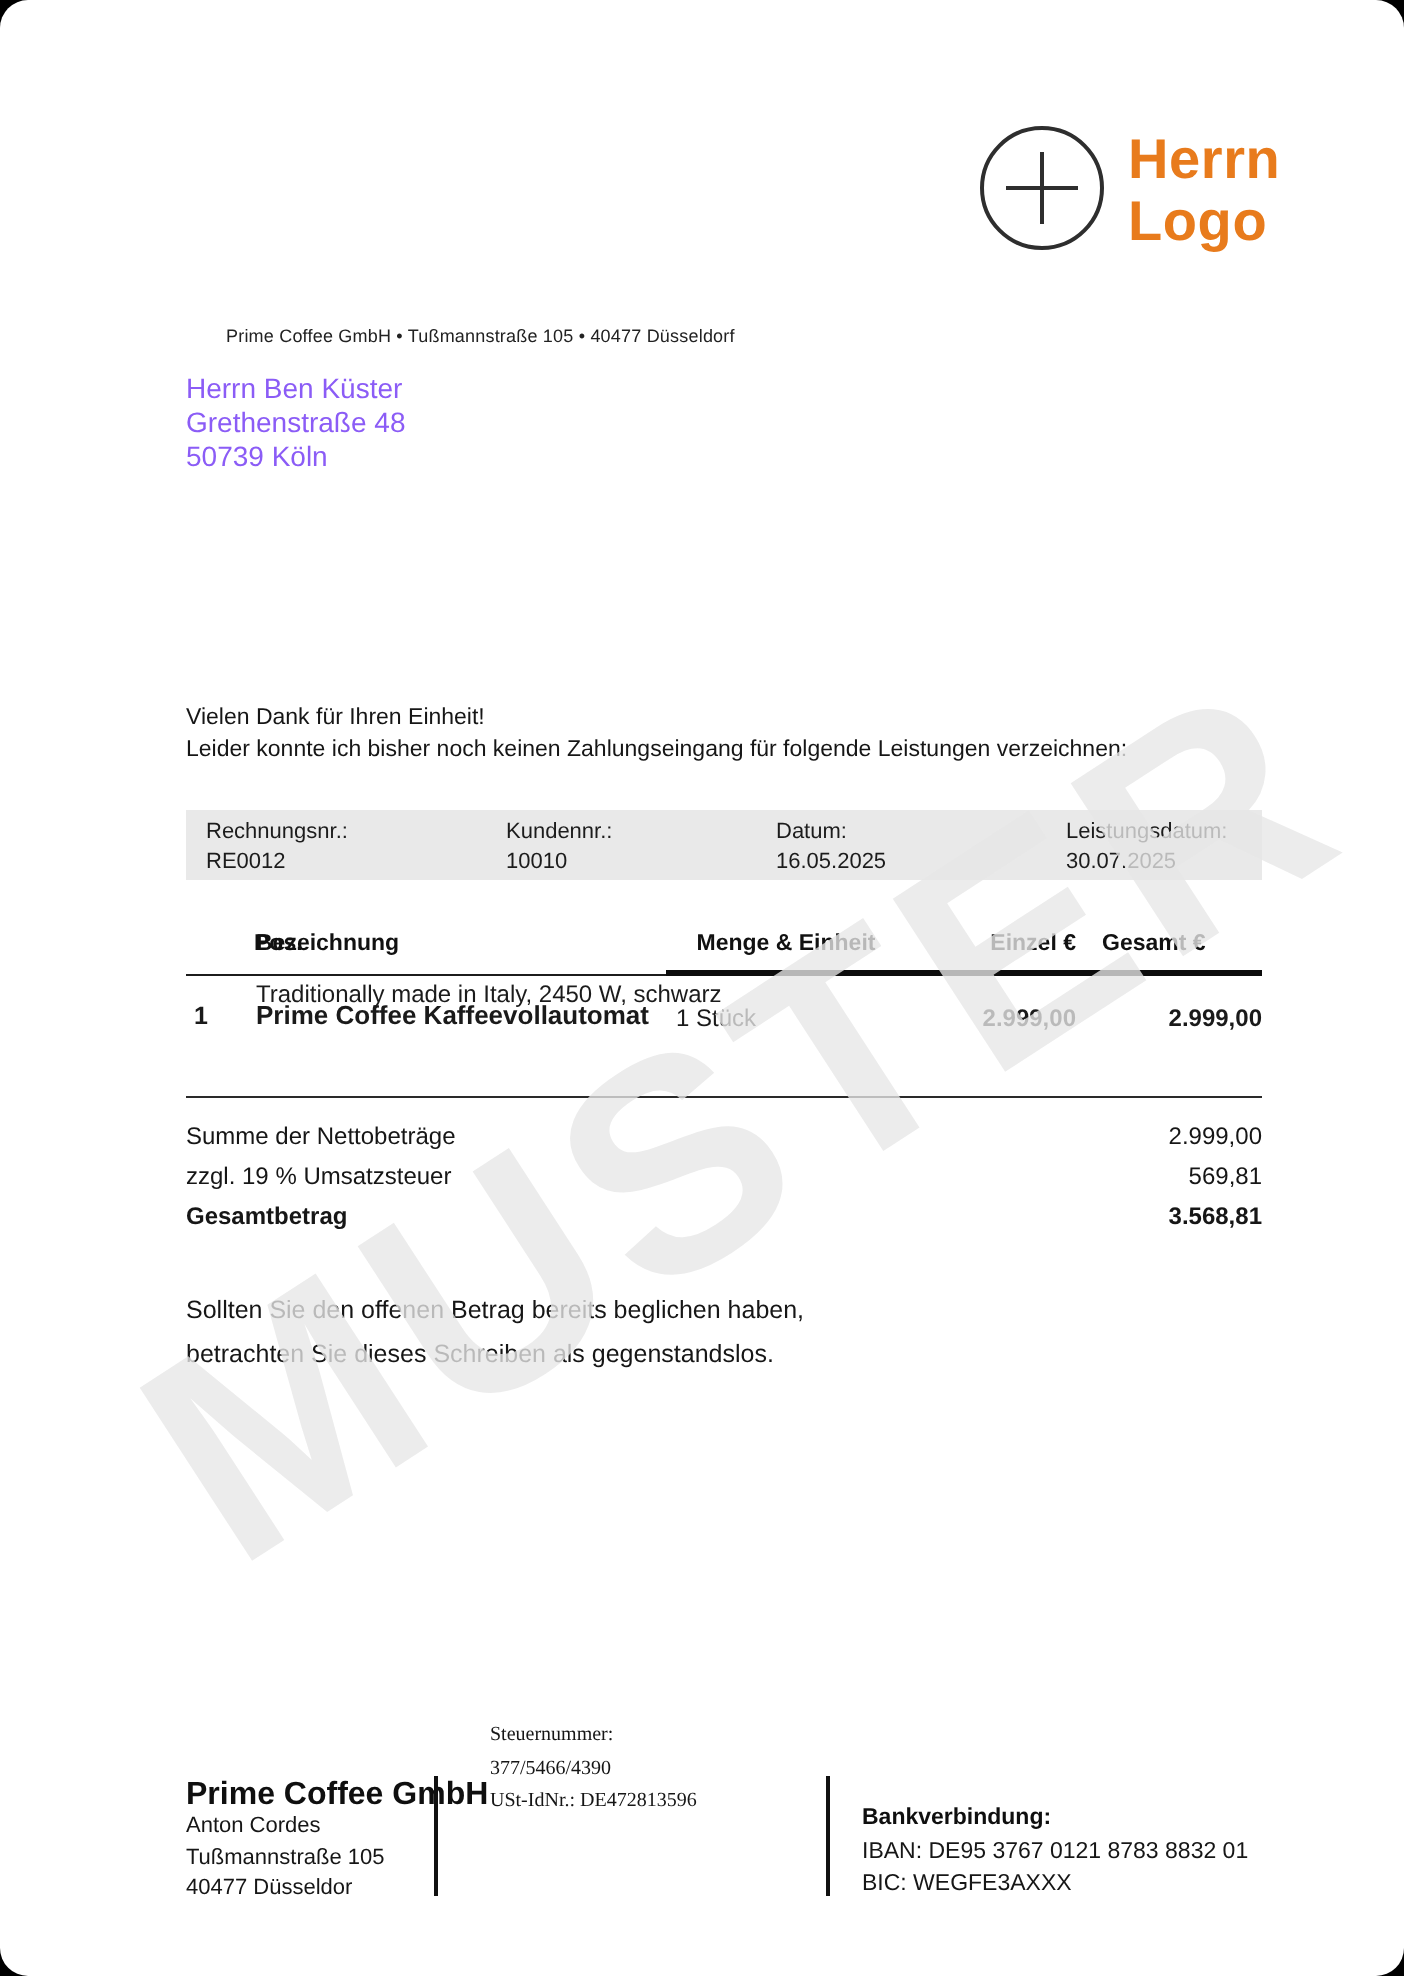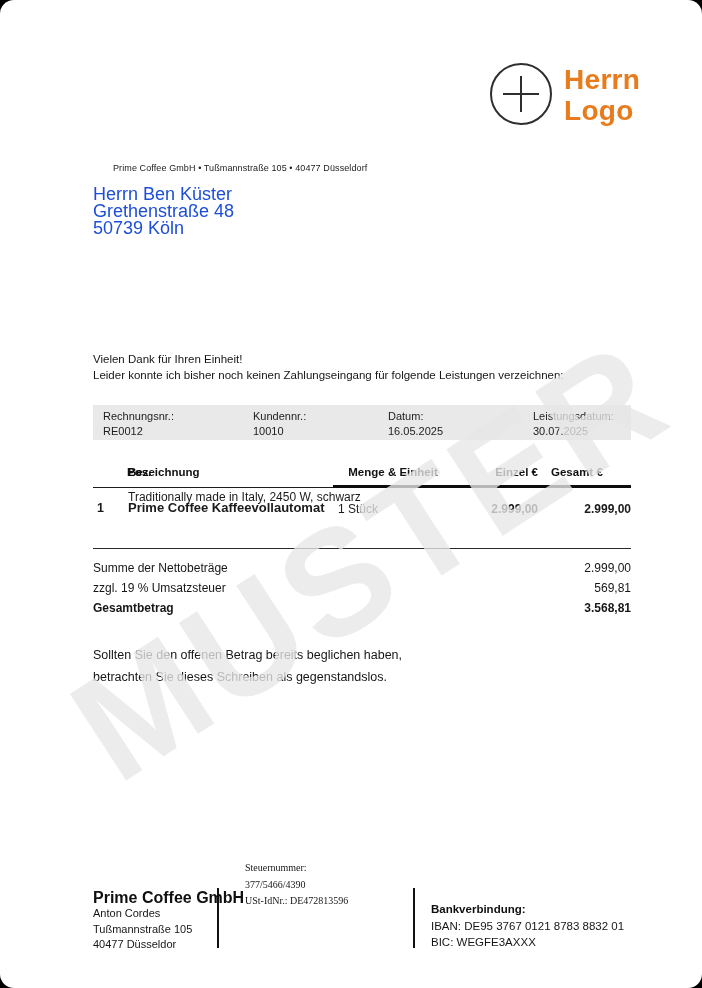--- a/index.html
+++ b/index.html
@@ -20,21 +20,21 @@
   }
   .logo-circle::after {
     content:""; position:absolute; left:28px; top:11px; width:2px; height:36px; background:#2e2e2e;
   }
   .logo-text {
     position:absolute; left:564px; top:64px;
     font-size:28px; font-weight:800; line-height:31px; letter-spacing:0.3px;
   }
 
   .sender { left:93px; top:163px; font-size:9px; color:#222; letter-spacing:0.1px;padding-left:20px; }
-  .recipient { left:93px; top:186px; font-size:18px; line-height:17px; color:#1d4ed8; }
+  .recipient { left:93px; top:186px; font-size:14px; line-height:17px; color:#8b5cf6; }
   .title { left:92px; top:303px; margin:0; font-size:29px; font-weight:800; color:#0f0f0f; letter-spacing:0.2px; }
   .intro { left:93px; top:351px; font-size:11.5px; line-height:16px; color:#161616; }
 
   
   .meta-bar { left:93px; top:405px; width:538px; height:35px; background:#e9e9e9; }
   .meta-field { position:absolute; top:4px; font-size:11px; line-height:15px; color:#1c1c1c; }
   .meta-field.f0 { left:10px; }
   .meta-field.f1 { left:160px; }
   .meta-field.f2 { left:295px; }
   .meta-field.f3 { left:440px; }

